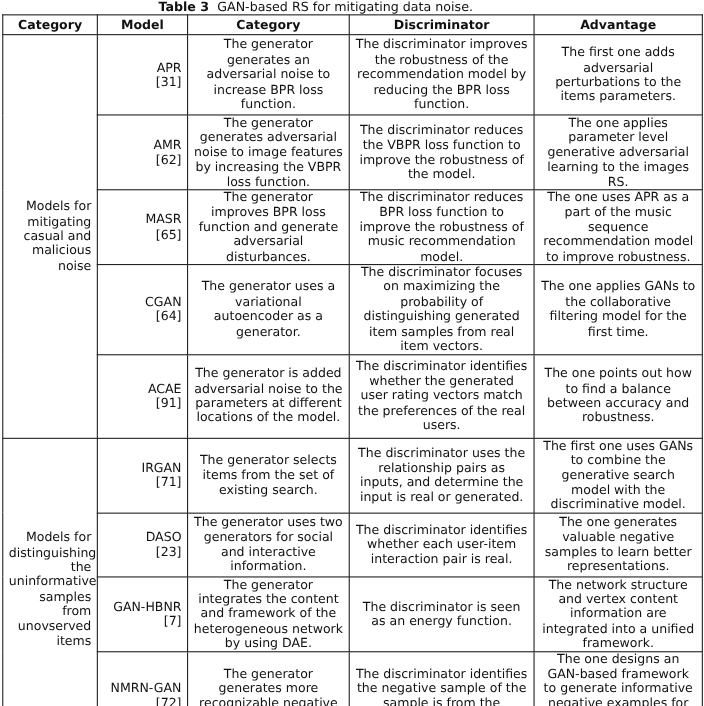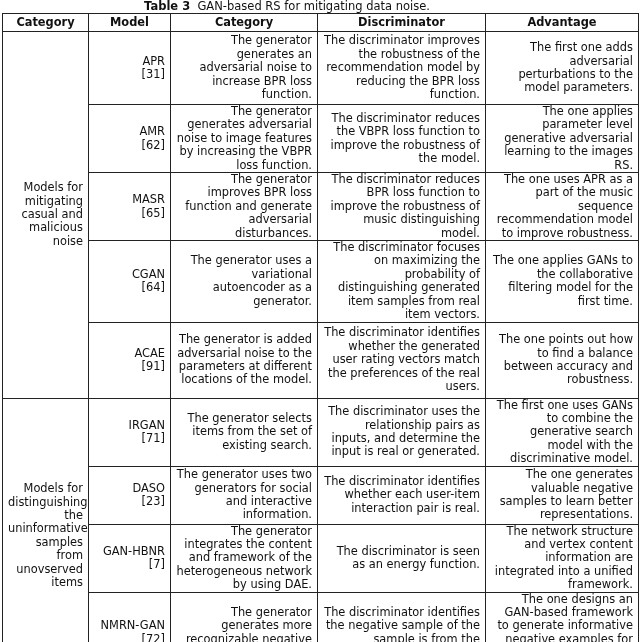--- a/index.html
+++ b/index.html
@@ -3,21 +3,21 @@
 <meta charset="utf-8">
 <style>
   html, body { margin: 0; padding: 0; background: #ffffff; }
   body { width: 640px; height: 642px; overflow: hidden; font-family: "DejaVu Sans", sans-serif; color: #111; }
   .caption { position: absolute; top: 0; left: 0; width: 574px; height: 13px; text-align: center; font-size: 11.5px; line-height: 13px; }
   .caption b { font-weight: bold; }
   table { position: absolute; top: 13px; left: 2px; border-collapse: collapse; table-layout: fixed; width: 636px; }
   th, td { border: 1px solid #222; font-size: 11.4px; line-height: 13.4px; padding: 0 5px; vertical-align: middle; }
   th { font-weight: bold; text-align: center; height: 17px; }
   td.cat, td.model { text-align: right; }
-  td.txt { text-align: right; }
+  td.txt { text-align: center; }
   .ref { display: block; }
 </style>
 </head>
 <body>
 
 <div class="caption"><b>Table 3</b>&nbsp; <span>GAN-based RS for mitigating data noise.</span></div>
 
 <table>
   <colgroup>
     <col style="width:86px">
@@ -35,32 +35,32 @@
       <th>Advantage</th>
     </tr>
   </thead>
   <tbody>
 
     <tr style="height:73px">
       <td class="cat" rowspan="5">Models for mitigating casual and malicious noise</td>
       <td class="model"><span>APR</span><span class="ref">[31]</span></td>
       <td class="txt">The generator generates an adversarial noise to increase BPR loss function.</td>
       <td class="txt">The discriminator improves the robustness of the recommendation model by reducing the BPR loss function.</td>
-      <td class="txt">The first one adds adversarial perturbations to the model parameters.</td>
+      <td class="txt">The first one adds adversarial perturbations to the items parameters.</td>
     </tr>
     <tr style="height:64px">
       <td class="model"><span>AMR</span><span class="ref">[62]</span></td>
       <td class="txt">The generator generates adversarial noise to image features by increasing the VBPR loss function.</td>
       <td class="txt">The discriminator reduces the VBPR loss function to improve the robustness of the model.</td>
       <td class="txt">The one applies parameter level generative adversarial learning to the images RS.</td>
     </tr>
     <tr style="height:64px">
       <td class="model"><span>MASR</span><span class="ref">[65]</span></td>
       <td class="txt">The generator improves BPR loss function and generate adversarial disturbances.</td>
-      <td class="txt">The discriminator reduces BPR loss function to improve the robustness of music distinguishing model.</td>
+      <td class="txt">The discriminator reduces BPR loss function to improve the robustness of music recommendation model.</td>
       <td class="txt">The one uses APR as a part of the music sequence recommendation model to improve robustness.</td>
     </tr>
     <tr style="height:70px">
       <td class="model"><span>CGAN</span><span class="ref">[64]</span></td>
       <td class="txt">The generator uses a variational autoencoder as a generator.</td>
       <td class="txt">The discriminator focuses on maximizing the probability of distinguishing generated item samples from real item vectors.</td>
       <td class="txt">The one applies GANs to the collaborative filtering model for the first time.</td>
     </tr>
     <tr style="height:76px">
       <td class="model"><span>ACAE</span><span class="ref">[91]</span></td>

